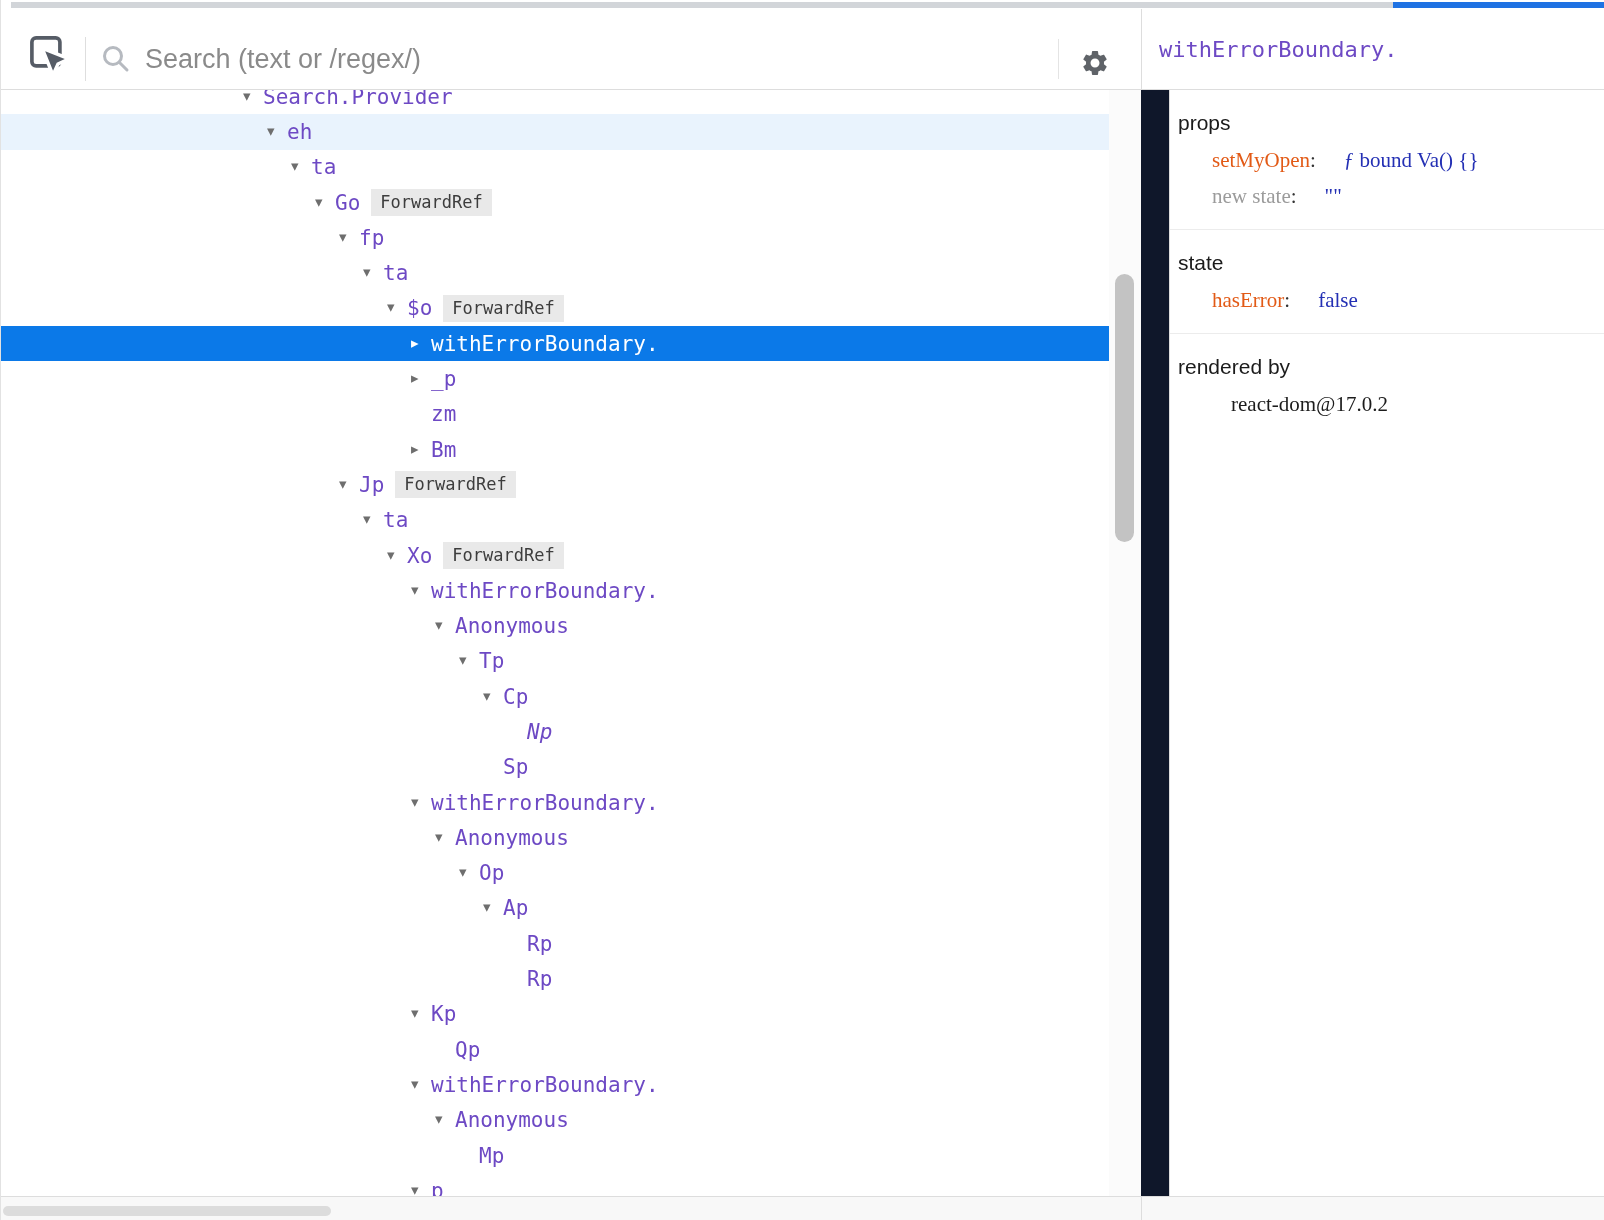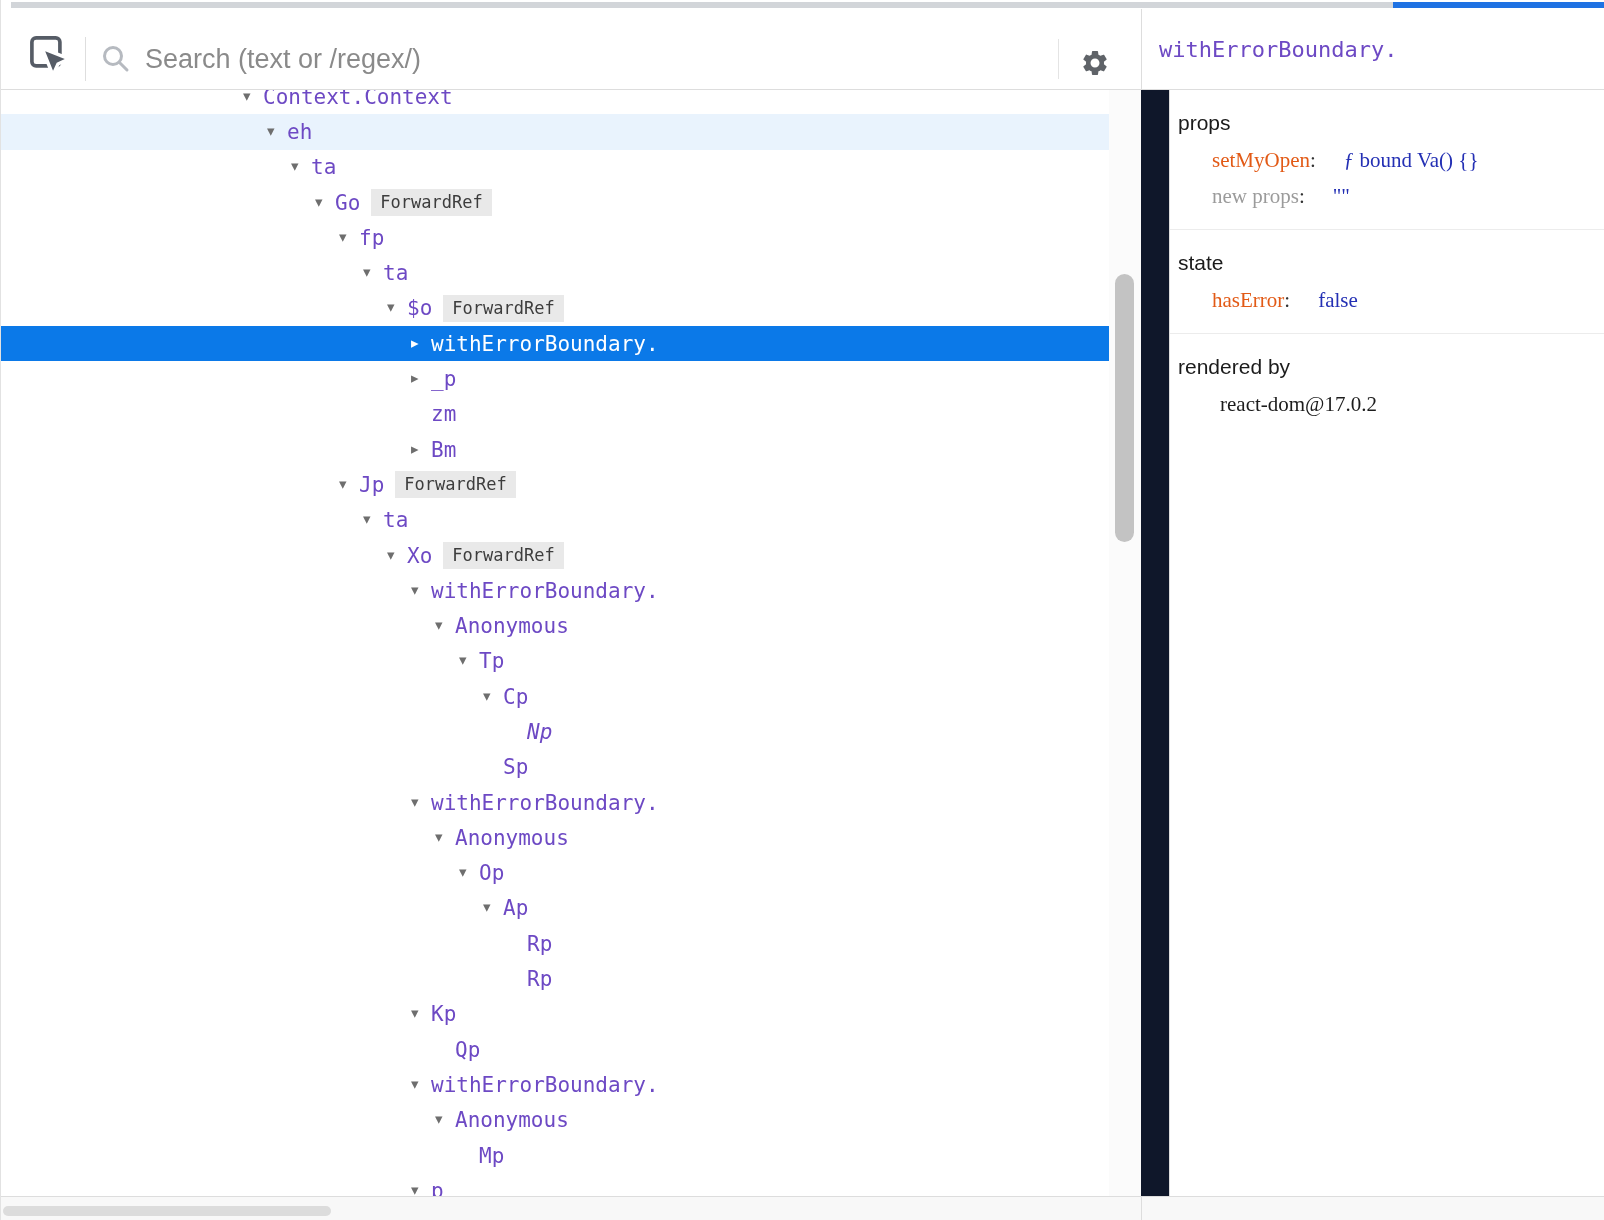--- a/index.html
+++ b/index.html
@@ -74,21 +74,21 @@
     background:#fff; border-left:1px solid var(--border); overflow:hidden;
   }
   .ins-section { padding:21px 0 15px 0; border-bottom:1px solid var(--section-divider); }
   .ins-section:last-child { border-bottom:none; }
   .sec-heading { font-size:21px; color:#1b1b1b; padding-left:8px; margin-bottom:7px; }
   .entry { font-family:Liberation Serif, serif; font-size:21px; line-height:36px; padding-left:42px; white-space:nowrap; }
   .key.orange { color:var(--key-orange); }
   .key.muted  { color:#9b9b9b; }
   .colon { color:#333; }
   .val { color:var(--value-navy); margin-left:28px; }
-  .val.plain { color:#1c1c1c; margin-left:1px; }
+  .val.plain { color:#1c1c1c; margin-left:12px; }
   .entry.plain-row { padding-left:49px; }
 
   
   .bottom-bar {
     position:absolute; left:0; top:1196px; width:1604px; height:24px;
     background:#f8f8f8; border-top:1px solid var(--border);
   }
   .h-thumb { position:absolute; left:2px; top:9px; width:328px; height:10px; border-radius:5px; background:#dcdcdc; }
   .bb-divider { position:absolute; left:1140px; top:0; width:1px; height:24px; background:var(--border); }
 </style>
@@ -125,21 +125,21 @@
   </div>
 
   <div class="right-header">
     <span class="rp-title mono">withErrorBoundary.</span>
   </div>
 
   <div class="tree-viewport">
     <div class="tree-rows">
         <div class="tree-row" style="padding-left: 242px;">
           <span class="arrow">▾</span>
-          <span class="nlabel">Context.Context</span>
+          <span class="nlabel">Search.Provider</span>
         </div>
         <div class="tree-row hover" style="padding-left: 266px;">
           <span class="arrow">▾</span>
           <span class="nlabel">eh</span>
         </div>
         <div class="tree-row" style="padding-left: 290px;">
           <span class="arrow">▾</span>
           <span class="nlabel">ta</span>
         </div>
         <div class="tree-row" style="padding-left: 314px;">
@@ -266,21 +266,21 @@
     <div class="v-gutter">
       <div class="v-thumb"></div>
     </div>
   </div>
 
   <div class="right-pane">
     <div>
         <section class="ins-section">
           <div class="sec-heading">props</div>
           <div class="entry mono"><span class="key orange">setMyOpen</span><span class="colon">:</span><span class="val ">ƒ bound Va() {}</span></div>
-          <div class="entry mono"><span class="key muted">new props</span><span class="colon">:</span><span class="val ">""</span></div>
+          <div class="entry mono"><span class="key muted">new state</span><span class="colon">:</span><span class="val ">""</span></div>
         </section>
         <section class="ins-section">
           <div class="sec-heading">state</div>
           <div class="entry mono"><span class="key orange">hasError</span><span class="colon">:</span><span class="val ">false</span></div>
         </section>
         <section class="ins-section">
           <div class="sec-heading">rendered by</div>
           <div class="entry mono plain-row"><span class="val plain">react-dom@17.0.2</span></div>
         </section>
       </div>

